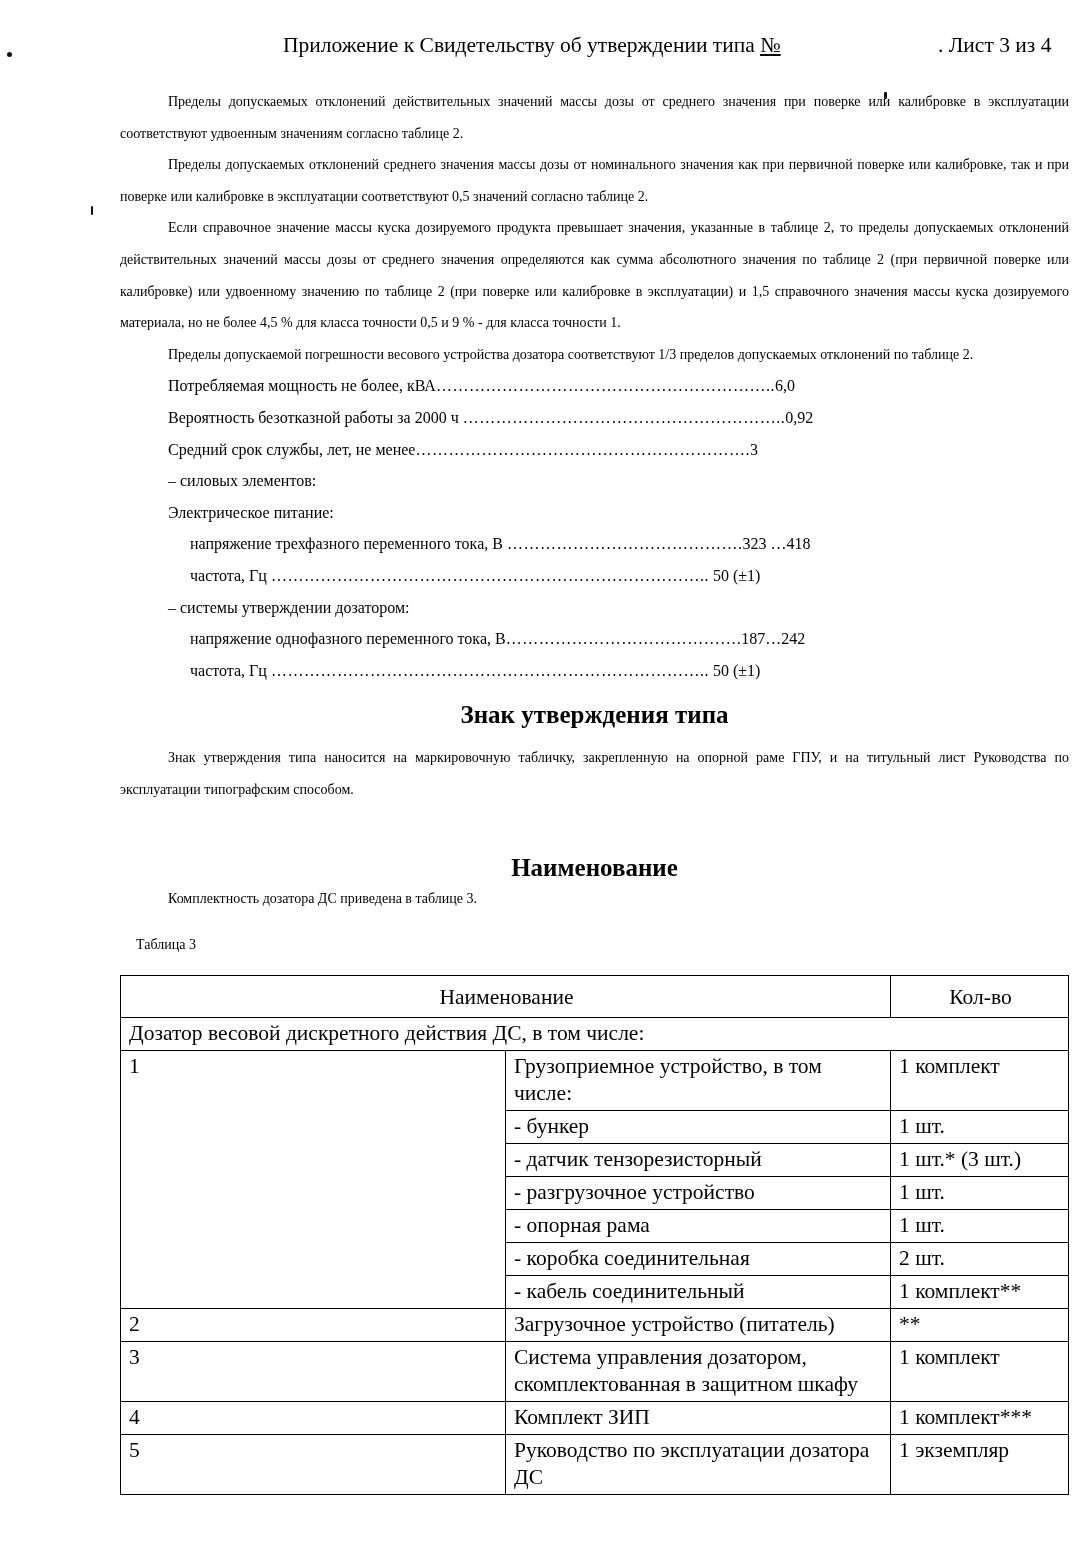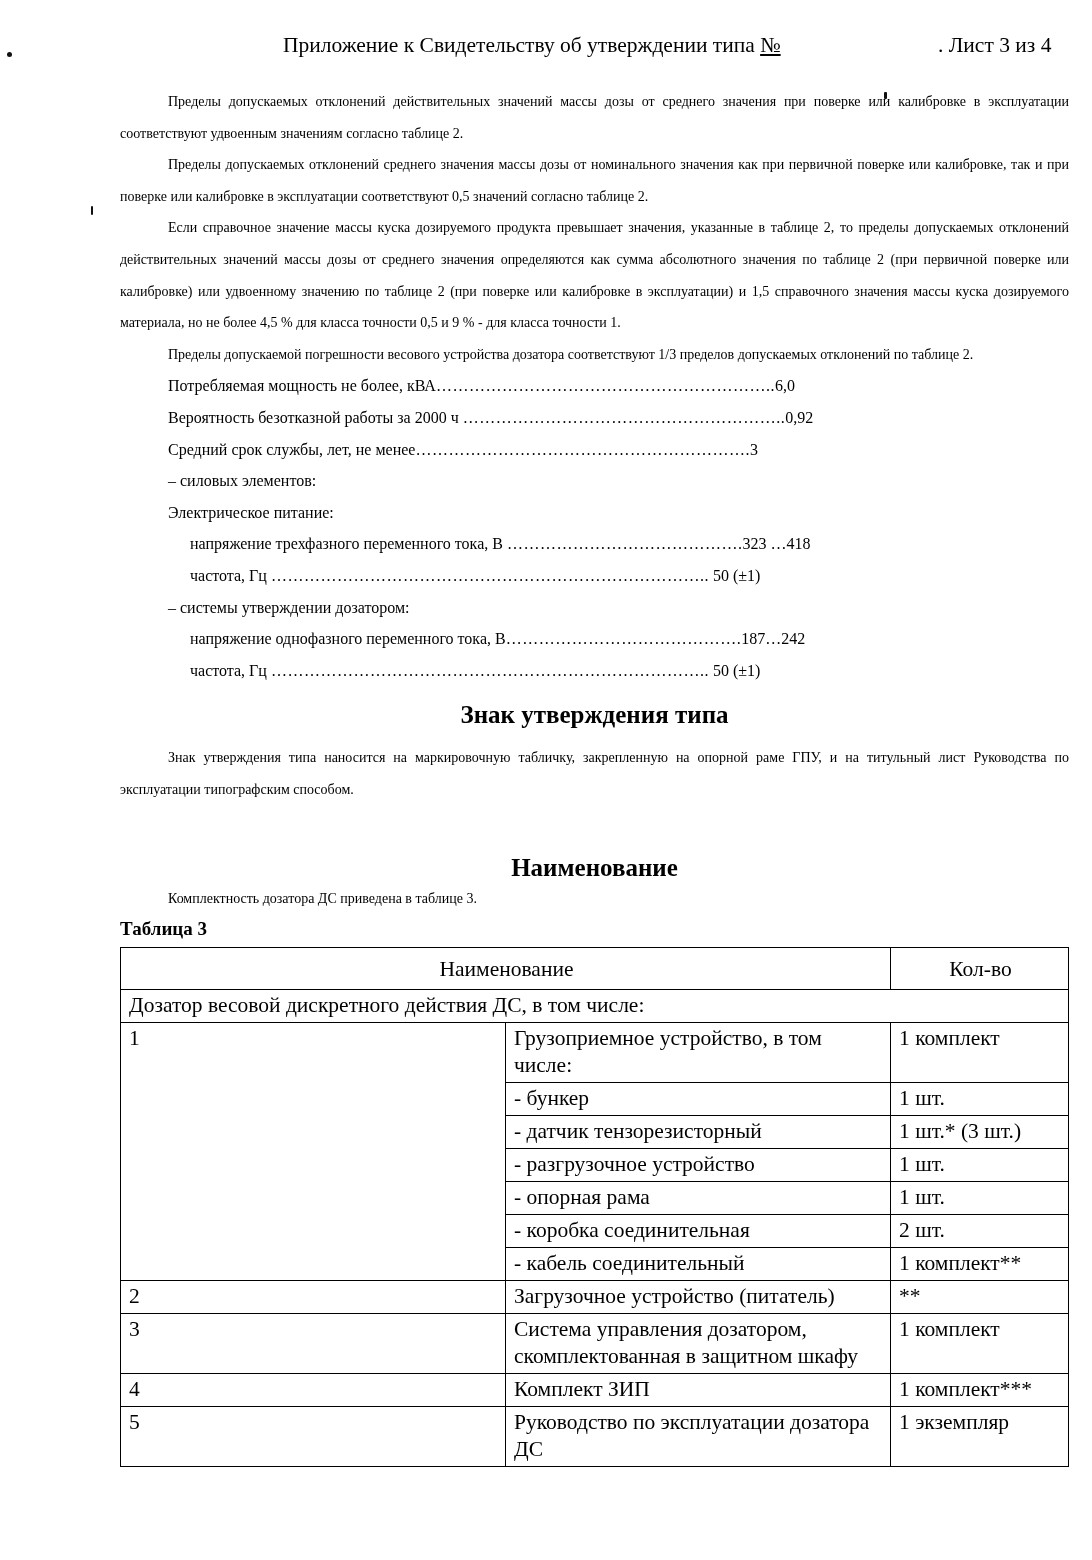--- a/index.html
+++ b/index.html
@@ -94,24 +94,23 @@
   .center-head {
     text-align: center;
     font-weight: bold;
     font-size: 25px;
     line-height: 30px;
     margin: 0;
   }
 
   
   .tbl-caption {
-    font-size: 19px;
+    font-size: 14px;
     line-height: 28px;
-    margin: 0;
-    font-weight: bold;
+    margin: 16px;
   }
   table.kit {
     border-collapse: collapse;
     width: 949px;
     table-layout: fixed;
     font-size: 21.5px;
     margin-top: 4px;
   }
   table.kit td, table.kit th {
     border: 1.6px solid #000;

